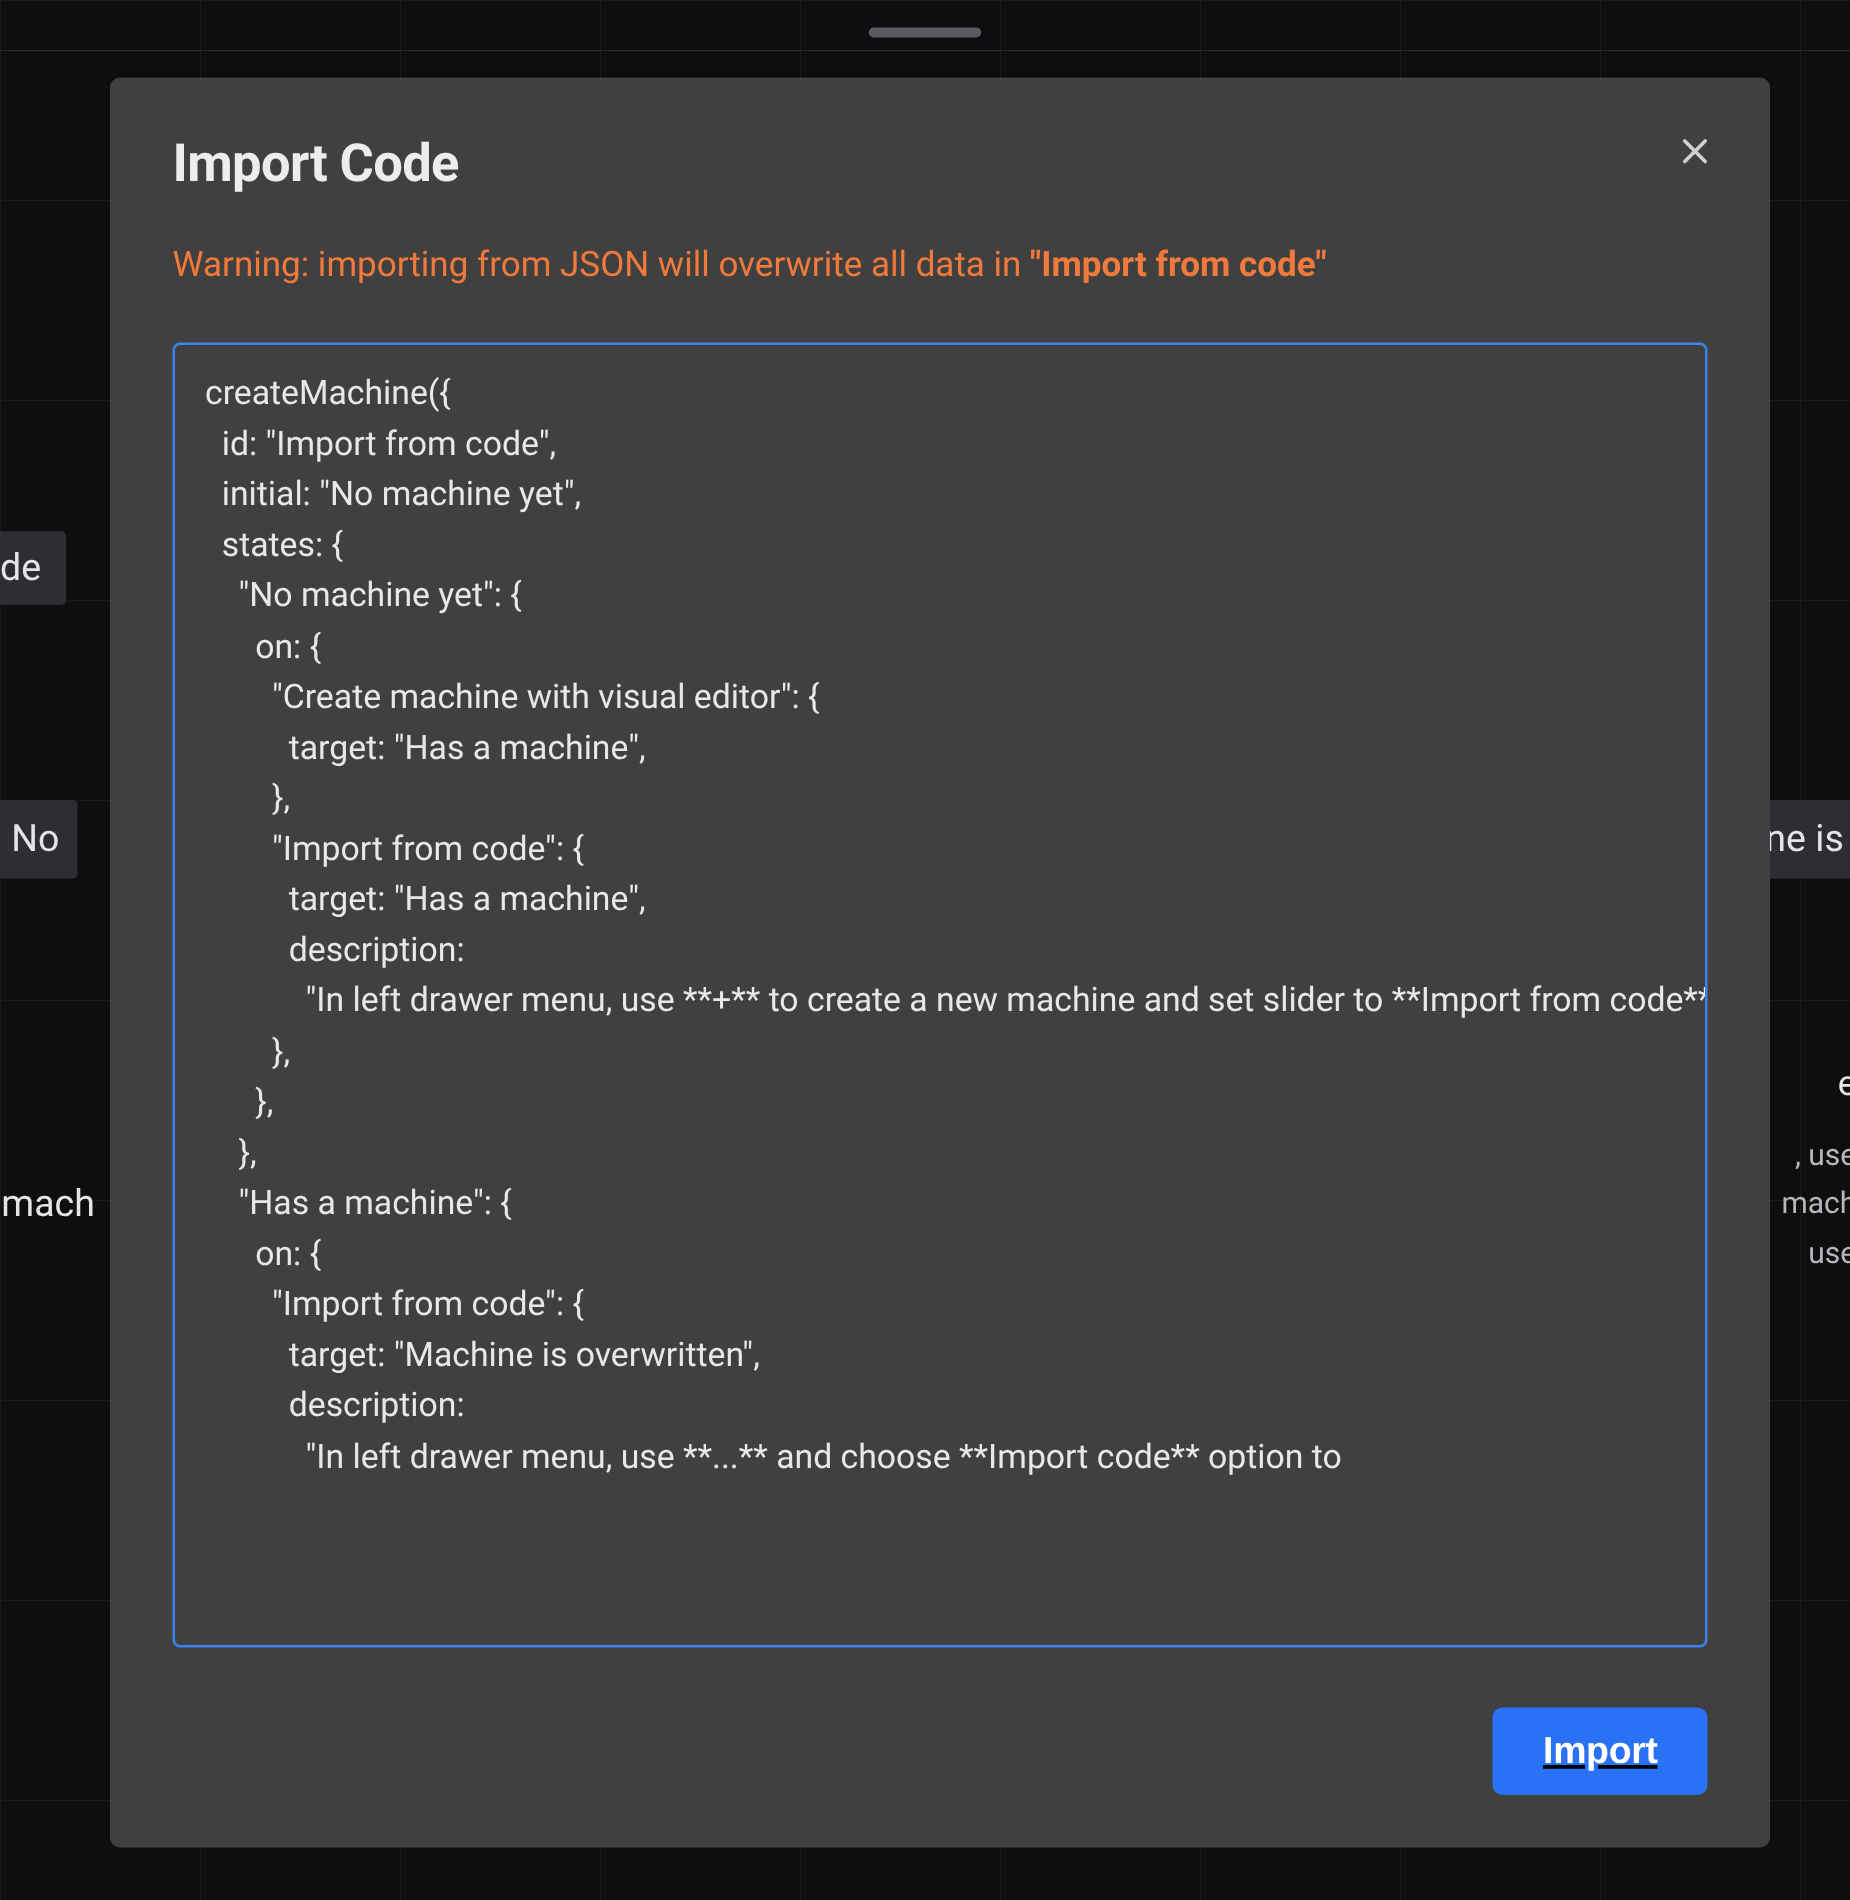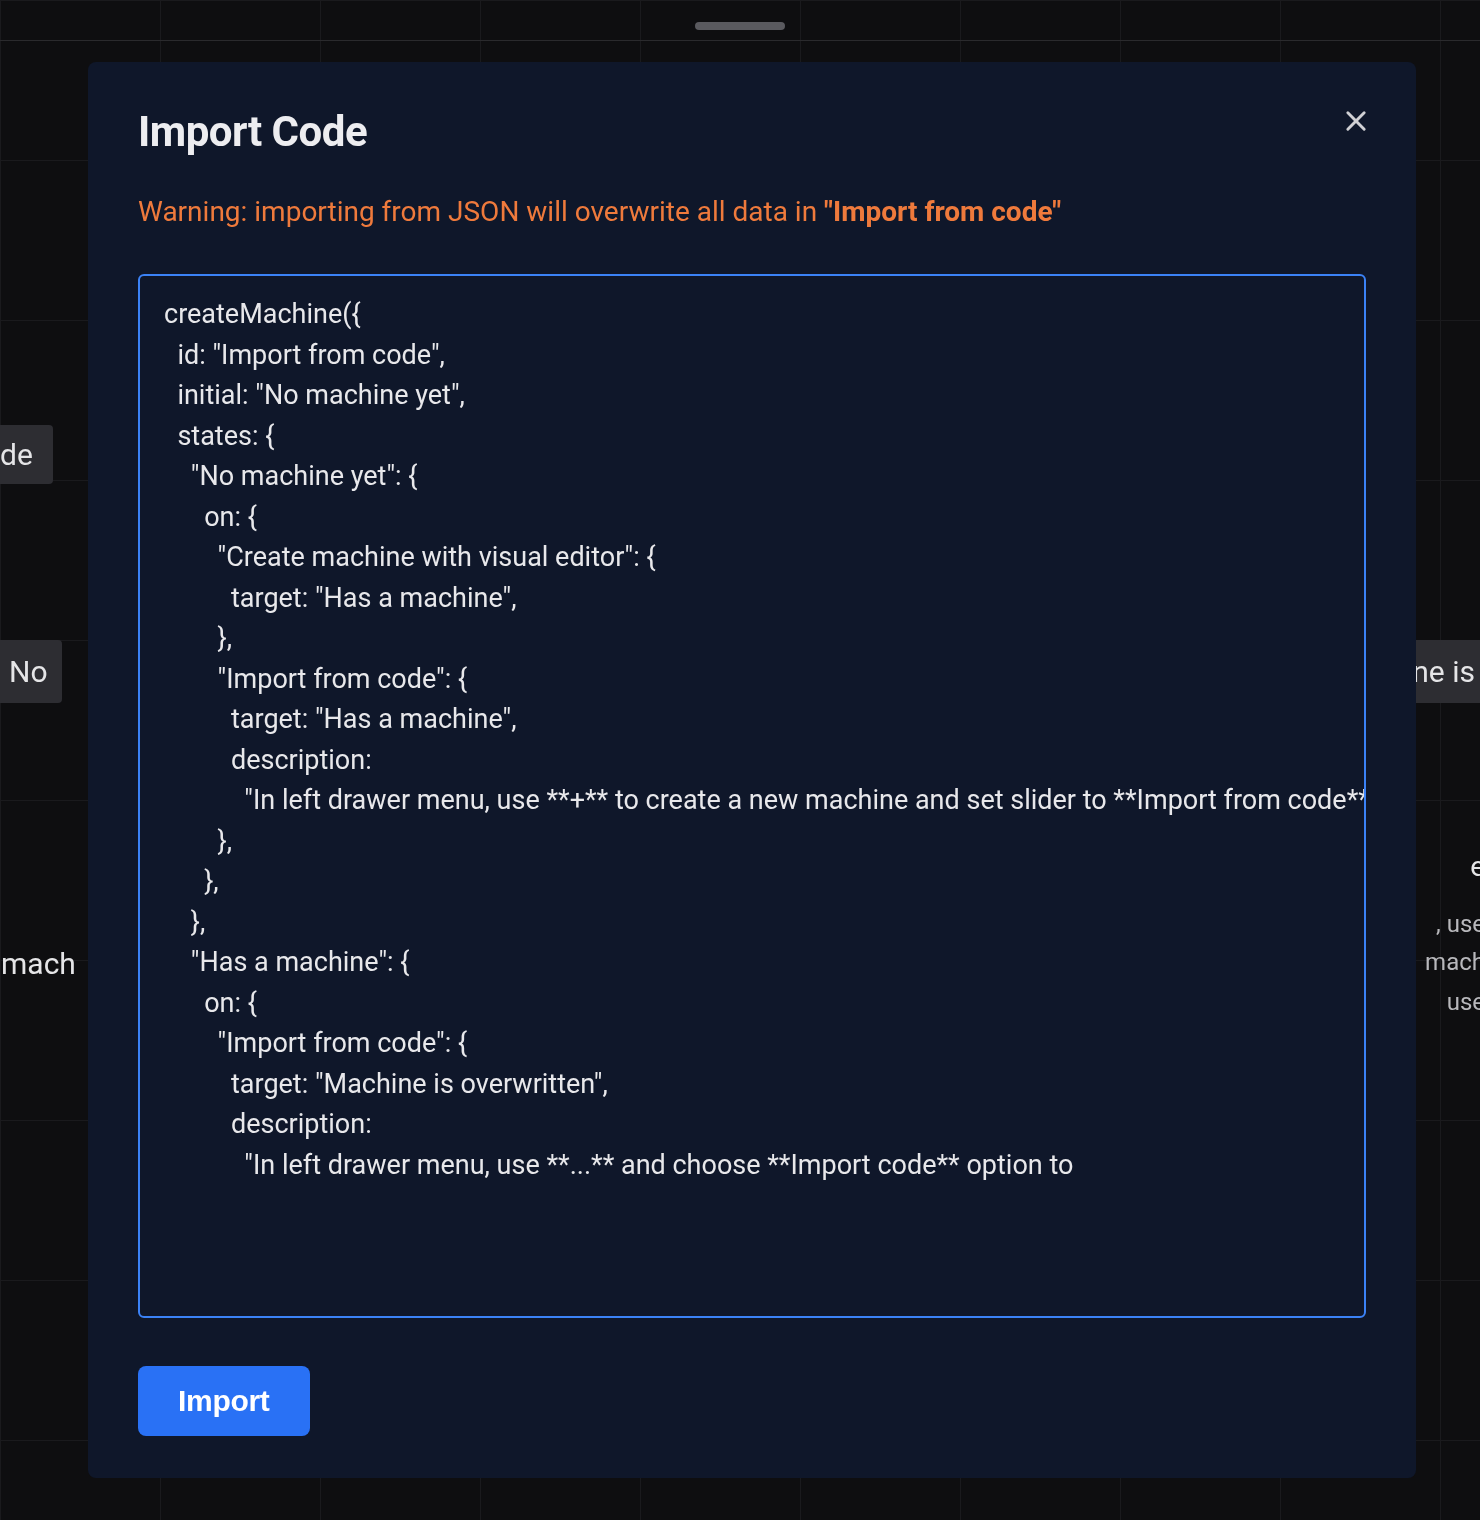--- a/index.html
+++ b/index.html
@@ -125,21 +125,21 @@
       height: 1px;
       background: #2a2a2d;
     }
     
     .modal {
       position: absolute;
       top: 62px;
       left: 88px;
       right: 64px;
       bottom: 42px;
-      background: #0f172a;
+      background: #404040;
       border-radius: 8px;
       padding: 45px 50px 42px 50px;
       display: flex;
       flex-direction: column;
     }
     
     .modal-header {
       display: flex;
       justify-content: space-between;
       align-items: flex-start;
@@ -208,22 +208,23 @@
     }
     
     .code-textarea::-webkit-scrollbar-thumb {
       background: #6b6b70;
       border-radius: 7px;
       border: 3px solid #2d2d32;
     }
     
     .button-row {
       display: flex;
-      justify-content: flex-start;
+      justify-content: flex-end;
       margin-top: 48px;
+      text-decoration: underline;
     }
     
     .import-button {
       background: #2971f5;
       color: #ffffff;
       border: none;
       border-radius: 8px;
       font-size: 30px;
       font-weight: 600;
       padding: 18px 40px;

